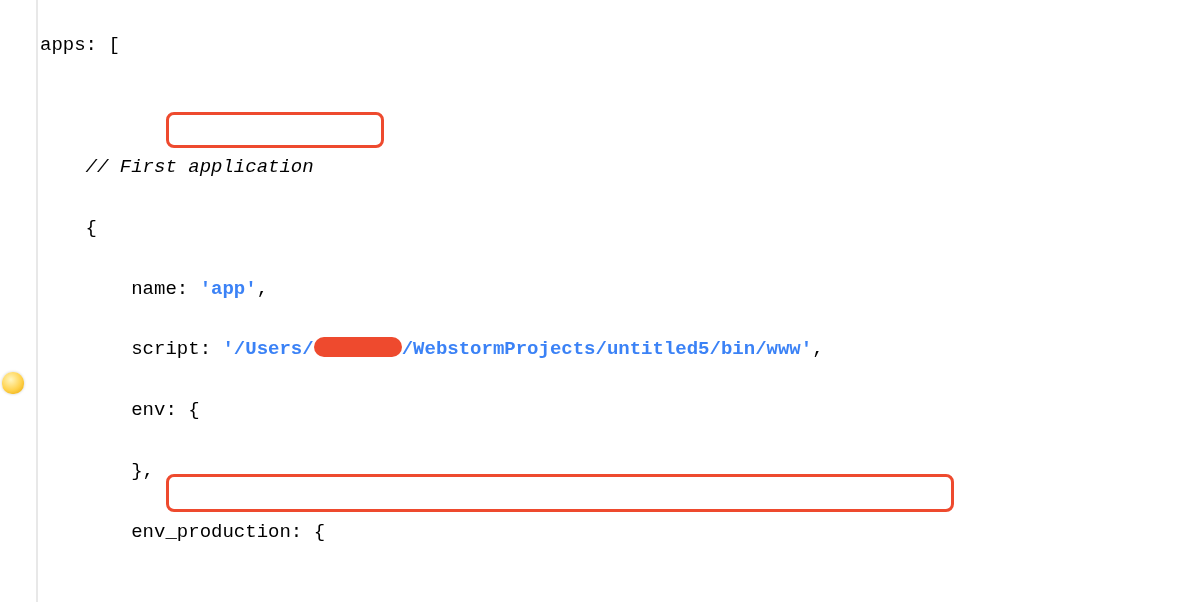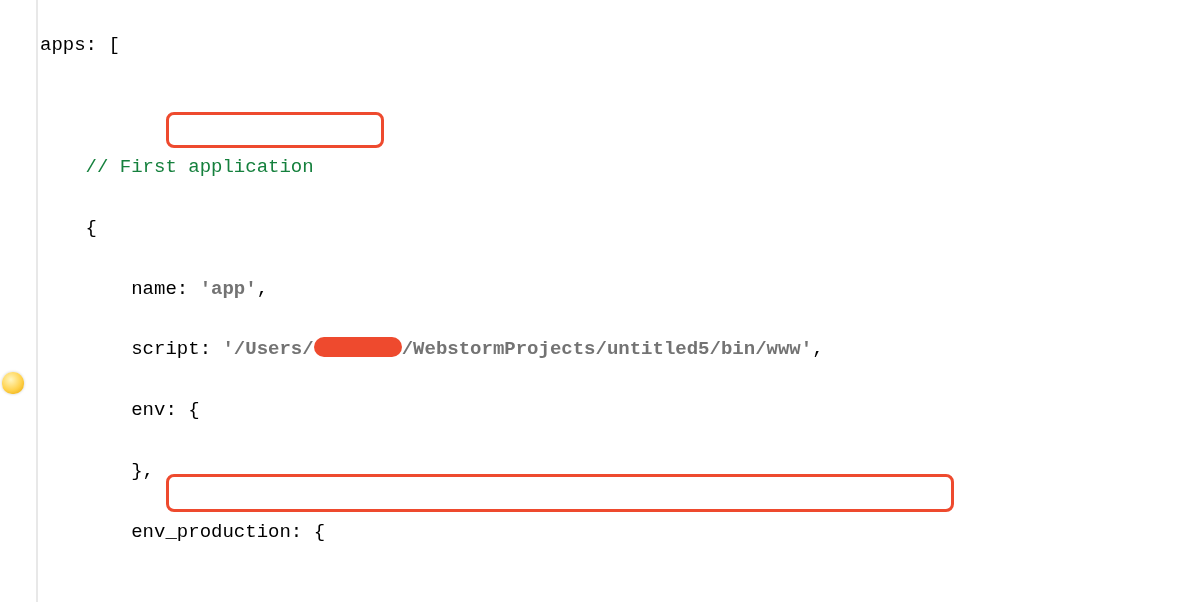--- a/index.html
+++ b/index.html
@@ -25,23 +25,23 @@
   border-right: 2px solid #e8e8e8;
 }
 .code-area {
   position: absolute;
   left: 40px;
   top: 0;
   right: 0;
   bottom: 0;
 }
 .line { position: relative; display: block; height: 30.4px; }
-.comment { color: #15803d; }
+.comment { color: #000000; font-style: italic; }
 .key { color: #000000; }
-.str { color: #737373; font-weight: bold; }
+.str { color: #3b82f6; font-weight: bold; }
 .punct { color: #000000; }
 .hl-box {
   position: absolute;
   border: 3px solid #ee4a2e;
   border-radius: 8px;
   pointer-events: none;
 }
 .hl1 { left: 166px; top: 112px; width: 218px; height: 36px; }
 .hl2 { left: 166px; top: 474px; width: 788px; height: 38px; }
 .bulb {

